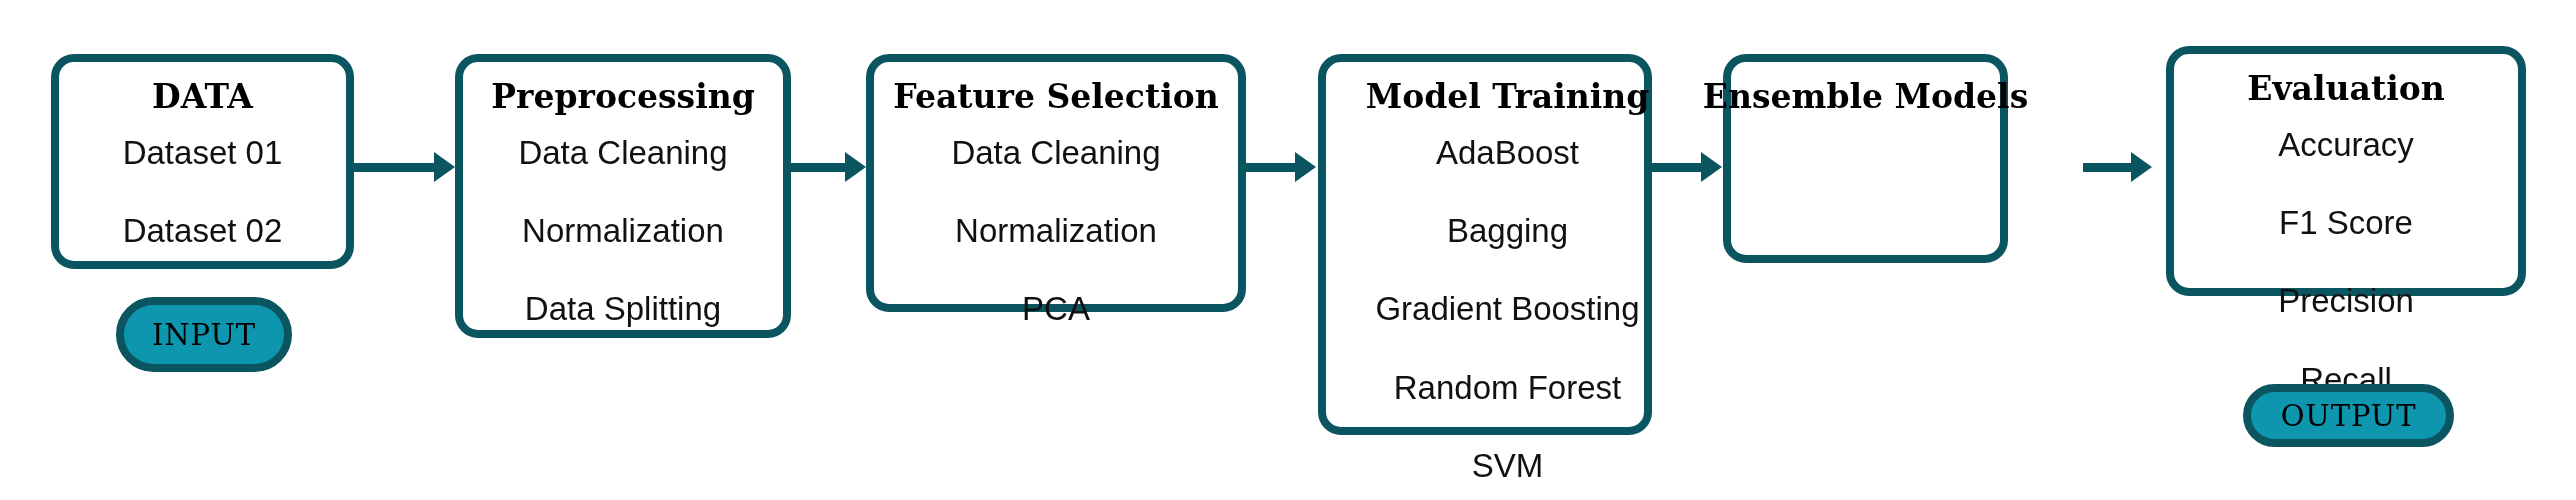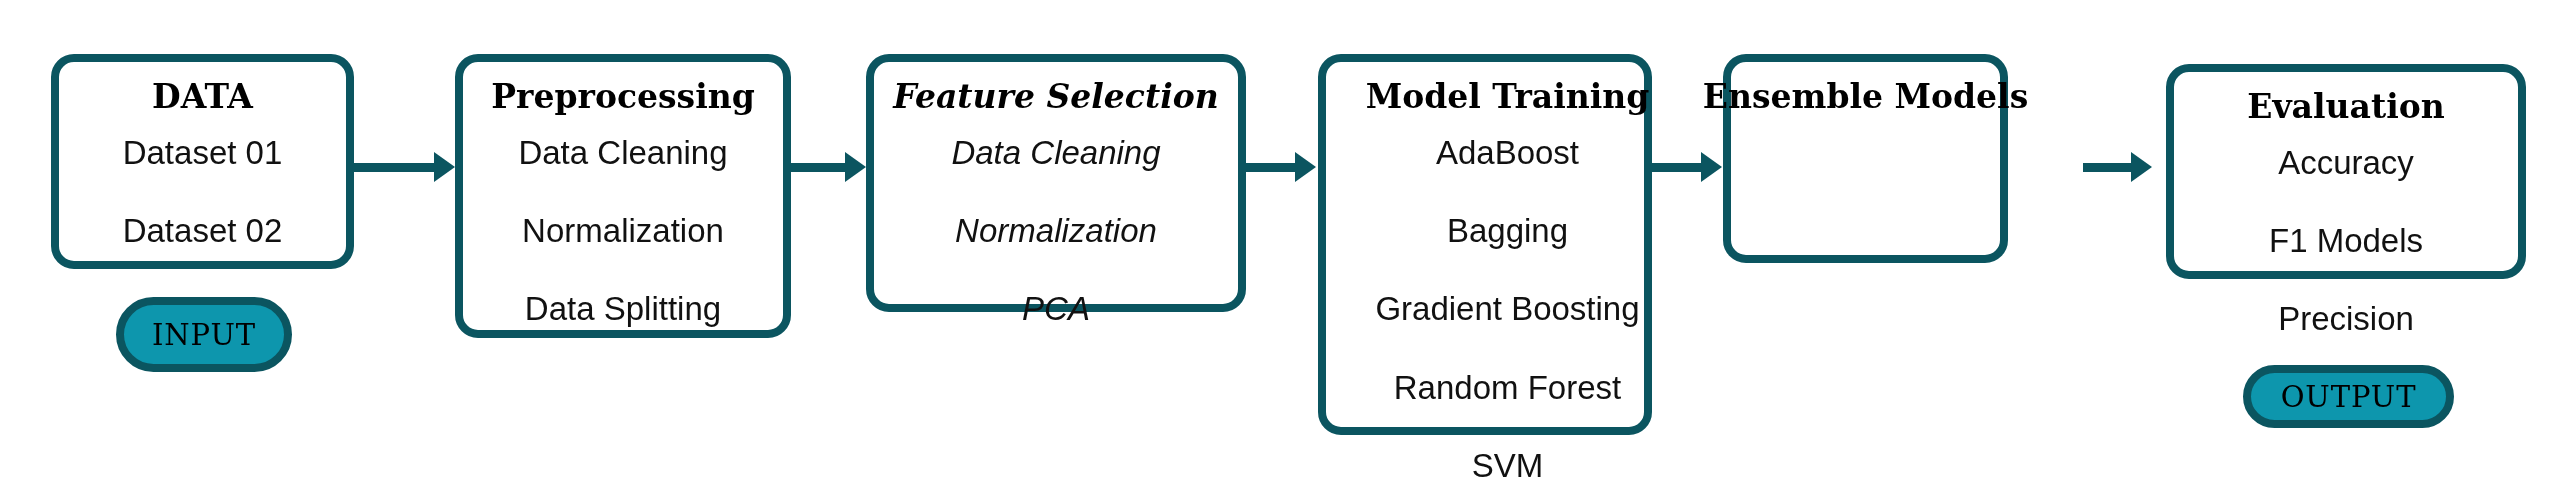--- a/index.html
+++ b/index.html
@@ -89,21 +89,21 @@
     <div class="node-items">
       <div class="node-item">Data Cleaning</div>
       <div class="node-item">Normalization</div>
       <div class="node-item">Data Splitting</div>
     </div>
   </div>
 
   <div class="arrow" style="left:791px; top:163px; width:54px;"></div>
   <div class="arrow-head" style="left:845px; top:152px;"></div>
 
-  <div class="node" style="left:866px; top:54px; width:380px; height:258px;font-style:italic;">
+  <div class="node" style="left:866px; top:54px; width:380px; height:258px;">
     <div class="node-title">Feature Selection</div>
     <div class="node-items">
       <div class="node-item">Data Cleaning</div>
       <div class="node-item">Normalization</div>
       <div class="node-item">PCA</div>
     </div>
   </div>
 
   <div class="arrow" style="left:1245px; top:163px; width:51px;"></div>
   <div class="arrow-head" style="left:1295px; top:152px;"></div>
@@ -122,32 +122,32 @@
   <div class="arrow" style="left:1652px; top:163px; width:49px;"></div>
   <div class="arrow-head" style="left:1701px; top:152px;"></div>
 
   <div class="node" style="left:1723px; top:54px; width:285px; height:209px;">
     <div class="node-title">Ensemble Models</div>
   </div>
 
   <div class="arrow" style="left:2083px; top:163px; width:49px;"></div>
   <div class="arrow-head" style="left:2131px; top:152px;"></div>
 
-  <div class="node" style="left:2166px; top:64px; width:360px; height:215px;">
+  <div class="node" style="left:2166px; top:46px; width:360px; height:250px;">
     <div class="node-title">Evaluation</div>
     <div class="node-items">
       <div class="node-item">Accuracy</div>
-      <div class="node-item">F1 Models</div>
+      <div class="node-item">F1 Score</div>
       <div class="node-item">Precision</div>
       <div class="node-item">Recall</div>
     </div>
   </div>
 
   <div class="badge" style="left:116px; top:297px; width:176px; height:75px;">
     <span>INPUT</span>
   </div>
 
-  <div class="badge" style="left:2243px; top:365px; width:211px; height:63px;">
+  <div class="badge" style="left:2243px; top:384px; width:211px; height:63px;">
     <span>OUTPUT</span>
   </div>
 
 </div>
 
 
 </body></html>

